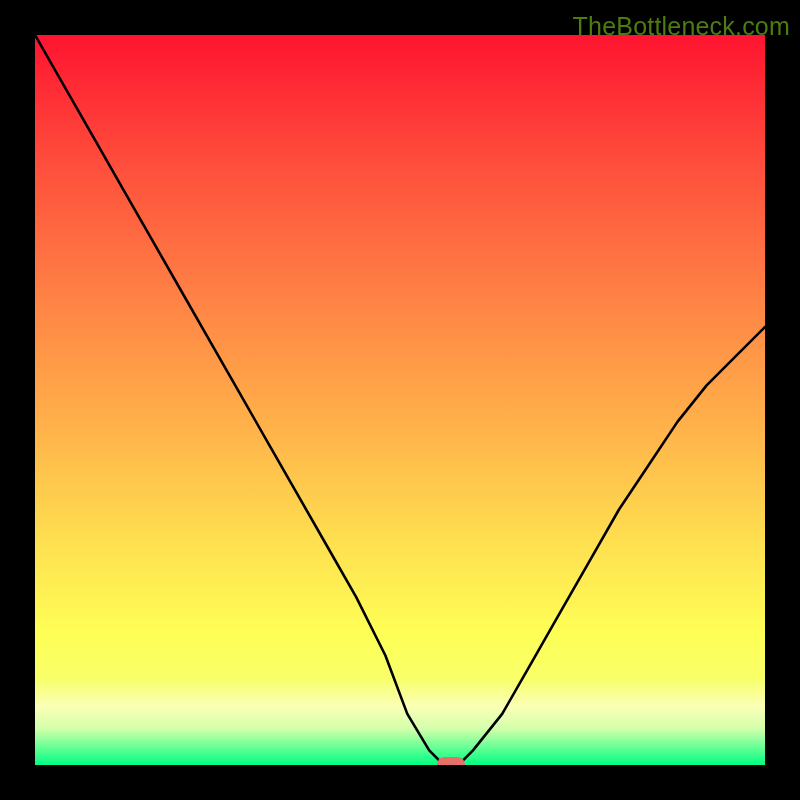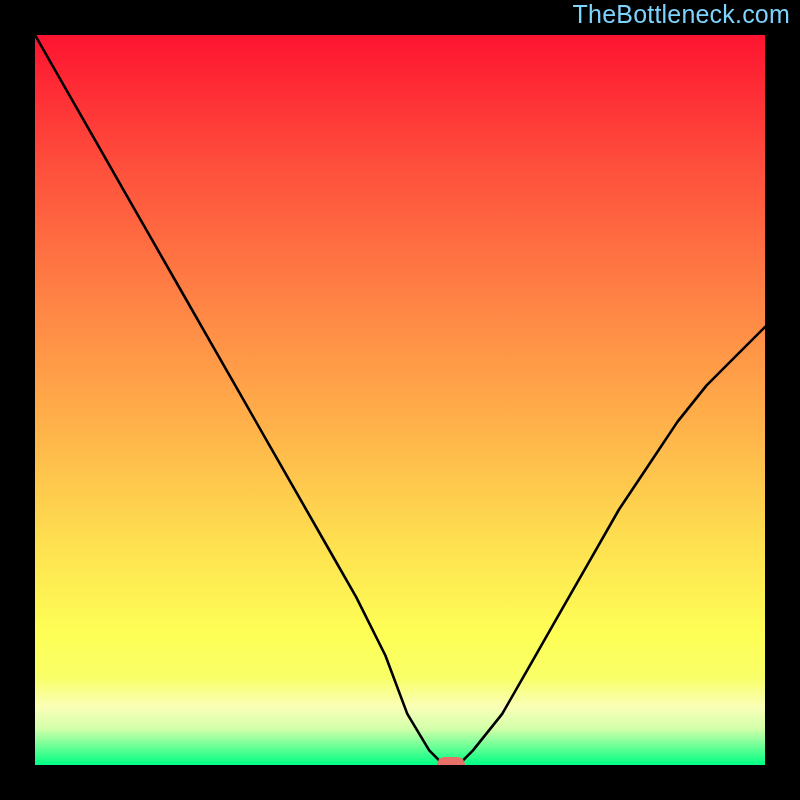--- a/index.html
+++ b/index.html
@@ -12,25 +12,25 @@
     font-family: Arial, Helvetica, sans-serif;
   }
   .frame {
     position: relative;
     width: 800px;
     height: 800px;
     background: #000;
   }
   .watermark {
     position: absolute;
-    top: 0;
+    top: 12px;
     right: 10px;
     font-size: 25px;
     font-weight: 500;
-    color: #7dd3fc;
+    color: #4d7c0f;
     letter-spacing: 0.2px;
   }
   .plot {
     position: absolute;
     left: 35px;
     top: 35px;
     width: 730px;
     height: 730px;
     overflow: hidden;
   }

